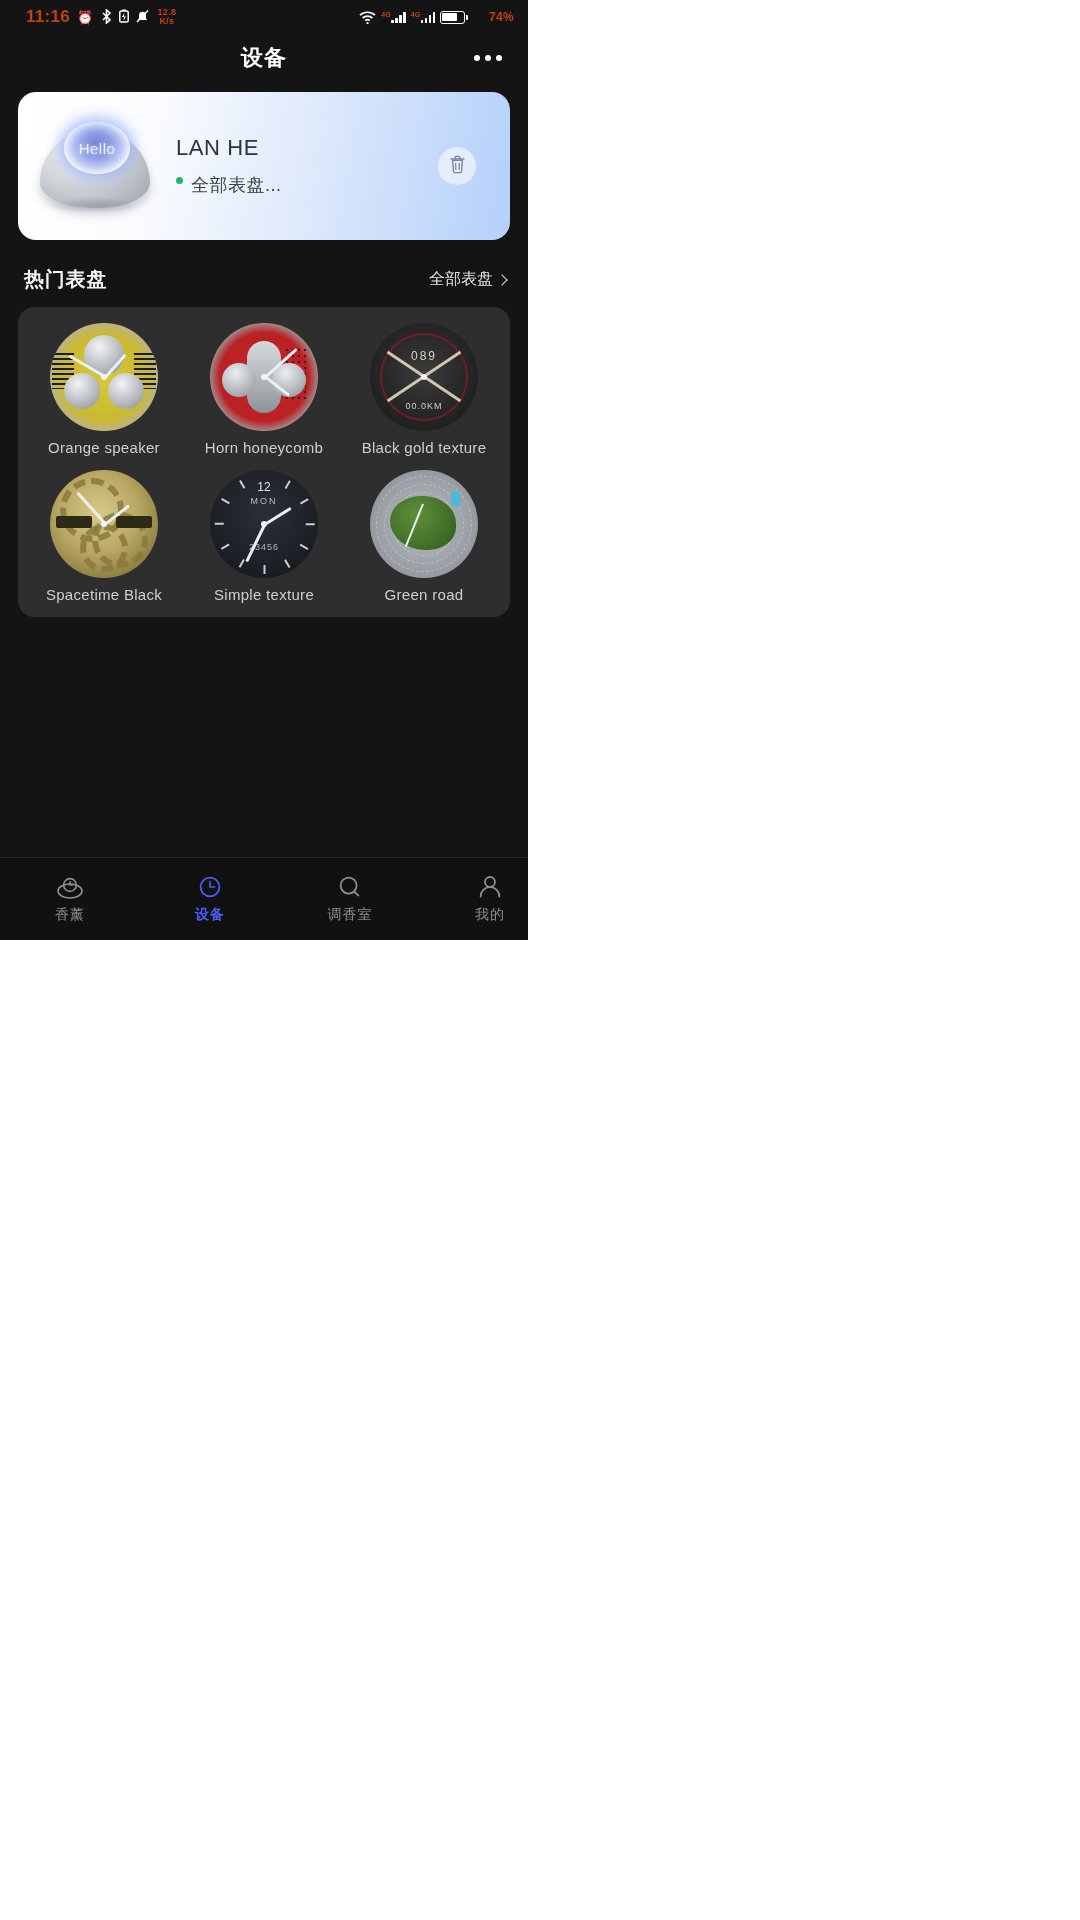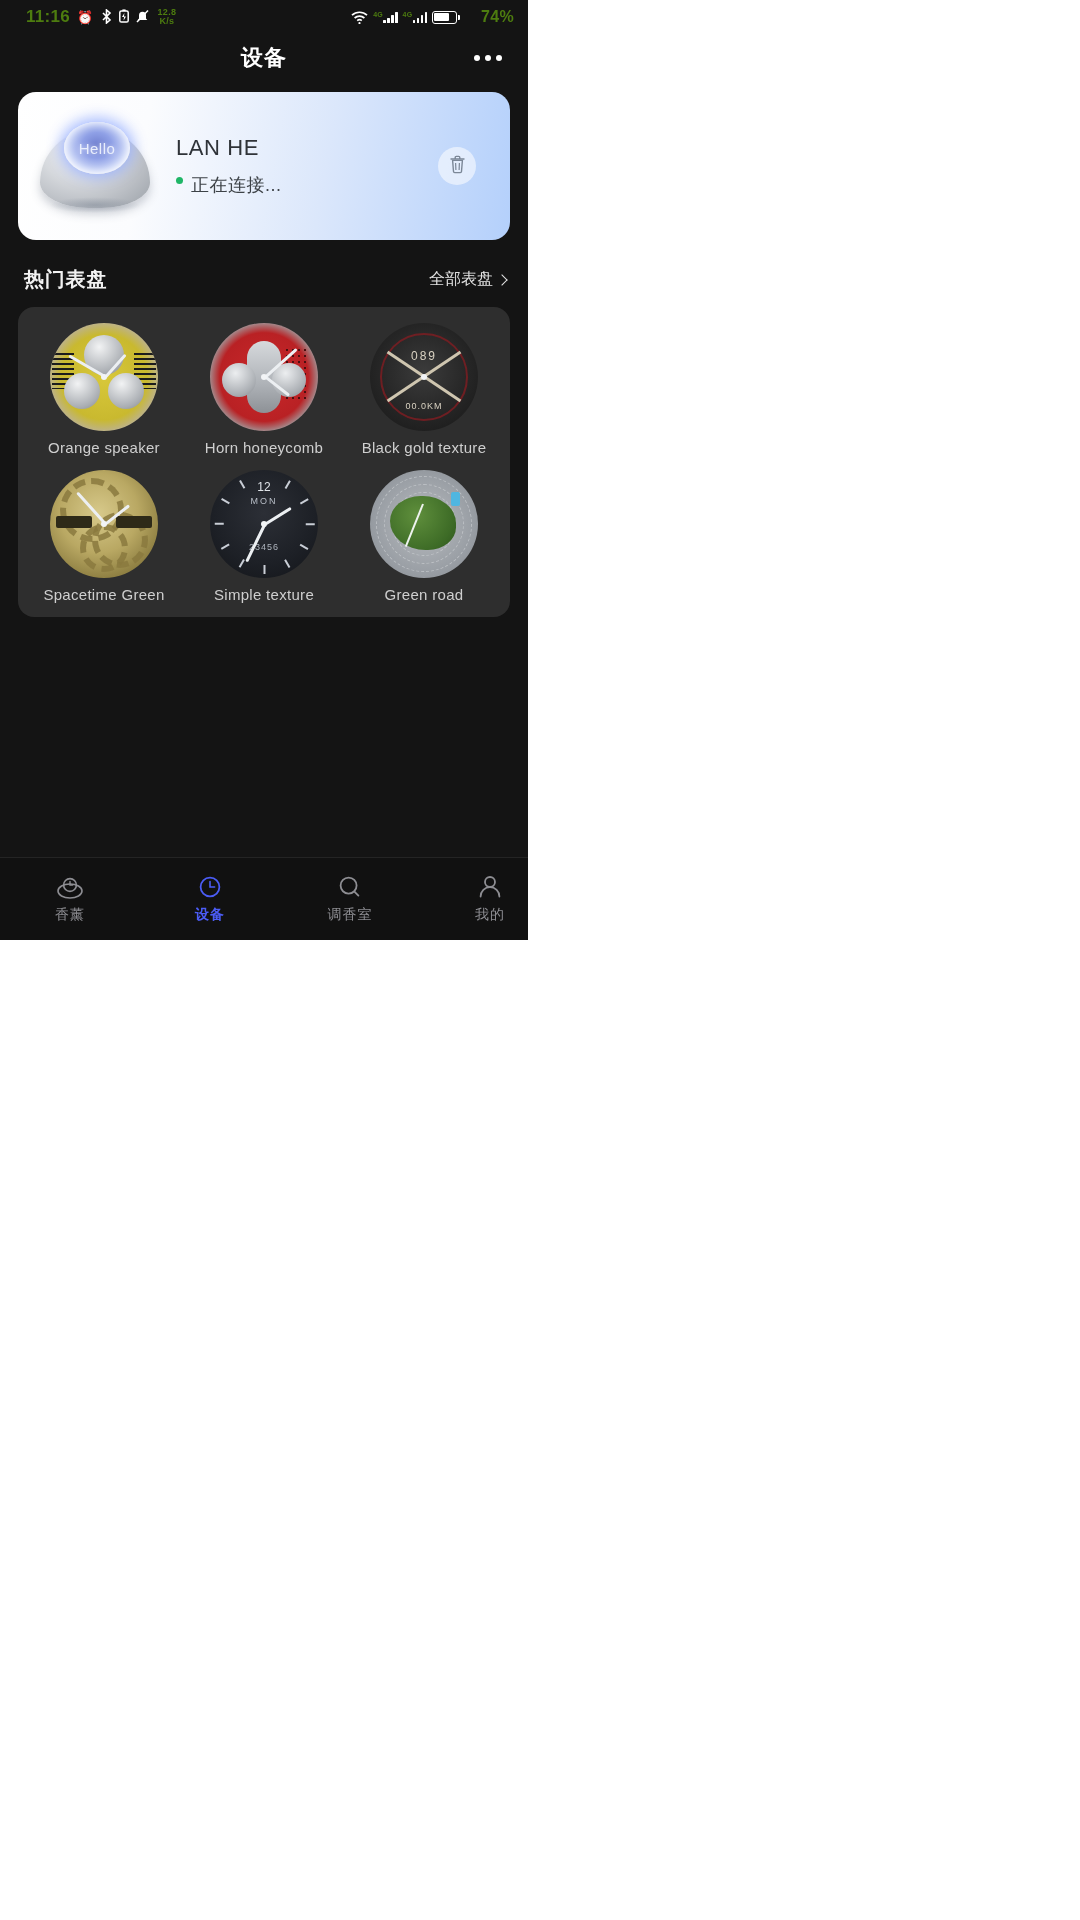--- a/index.html
+++ b/index.html
@@ -14,21 +14,21 @@
     width:528px;height:940px;
     background:#141414;
     overflow:hidden;
   }
 
   
   .statusbar{
     height:34px;
     display:flex;align-items:center;
     padding:0 14px 0 26px;
-    color:#4d7c0f;
+    color:#c2410c;
     font-size:16px;
     font-weight:700;
     letter-spacing:.3px;
   }
   .sb-left{display:flex;align-items:center;gap:7px;}
   .sb-time{font-size:17px;font-weight:700;}
   .sb-ico{font-size:13px;line-height:1;display:inline-block;}
   .sb-rate{
     font-size:9px;line-height:9px;font-weight:700;
     text-align:center;margin-left:2px;
@@ -47,21 +47,21 @@
   .batt{
     width:25px;height:13px;border:1.6px solid #fff;border-radius:3px;
     position:relative;display:flex;align-items:center;padding:1.4px;
     box-sizing:border-box;
   }
   .batt::after{
     content:"";position:absolute;right:-4px;top:3.4px;
     width:2.2px;height:5px;background:#fff;border-radius:0 1px 1px 0;
   }
   .batt span{display:block;height:100%;background:#fff;border-radius:1px;}
-  .sb-pct{font-size:16px;font-weight:700;margin-left:19px;}
+  .sb-pct{font-size:12px;font-weight:700;margin-left:19px;}
 
   
   .header{
     height:48px;position:relative;
     display:flex;align-items:center;justify-content:center;
   }
   .header h1{
     margin:0;color:#fff;font-size:22px;font-weight:700;letter-spacing:1px;
   }
   .more{
@@ -311,21 +311,21 @@
     <div class="dev-img">
       <div class="dome"></div>
       <div class="btn-ring">
         <span>Hello</span>
       </div>
     </div>
     <div class="dev-meta">
       <p class="dev-name">LAN HE</p>
       <div class="dev-status">
         <span class="dot" style="background: rgb(31, 182, 103);"></span>
-        <span class="dev-status-text">正在连接...</span>
+        <span class="dev-status-text">全部表盘...</span>
       </div>
     </div>
     <div class="del-btn">
       <span>
         <svg width="17" height="19" viewBox="0 0 17 19">
           <path d="M2 4 h13 M6.2 4 V2.4 a1 1 0 0 1 1-1 h2.6 a1 1 0 0 1 1 1 V4" fill="none" stroke="#7b8797" stroke-width="1.4" stroke-linecap="round"></path>
           <path d="M3.6 5.4 h9.8 l-.9 11.1 a1.2 1.2 0 0 1-1.2 1.1 H5.7 a1.2 1.2 0 0 1-1.2-1.1z" fill="none" stroke="#7b8797" stroke-width="1.4"></path>
           <line x1="6.6" y1="8" x2="6.9" y2="15" stroke="#7b8797" stroke-width="1.2"></line>
           <line x1="10.4" y1="8" x2="10.1" y2="15" stroke="#7b8797" stroke-width="1.2"></line>
         </svg>
@@ -387,21 +387,21 @@
         <div class="face-art f4">
           <div class="gear g1"></div>
             <div class="gear g2"></div>
             <div class="gear g3"></div>
           <div class="plate"></div>
             <div class="plate2"></div>
           <div class="hand-h" style="transform:rotate(52deg)"></div>
           <div class="hand-m" style="transform:rotate(318deg)"></div>
           <div class="pivot"></div>
         </div>
-        <div class="face-label">Spacetime Green</div>
+        <div class="face-label">Spacetime Black</div>
       </div>
 
       <div class="face">
         <div class="face-art f5">
           <div class="tick" style="transform:rotate(30deg)"></div>
           <div class="tick" style="transform:rotate(60deg)"></div>
           <div class="tick" style="transform:rotate(90deg)"></div>
           <div class="tick" style="transform:rotate(120deg)"></div>
           <div class="tick" style="transform:rotate(150deg)"></div>
           <div class="tick" style="transform:rotate(180deg)"></div>

